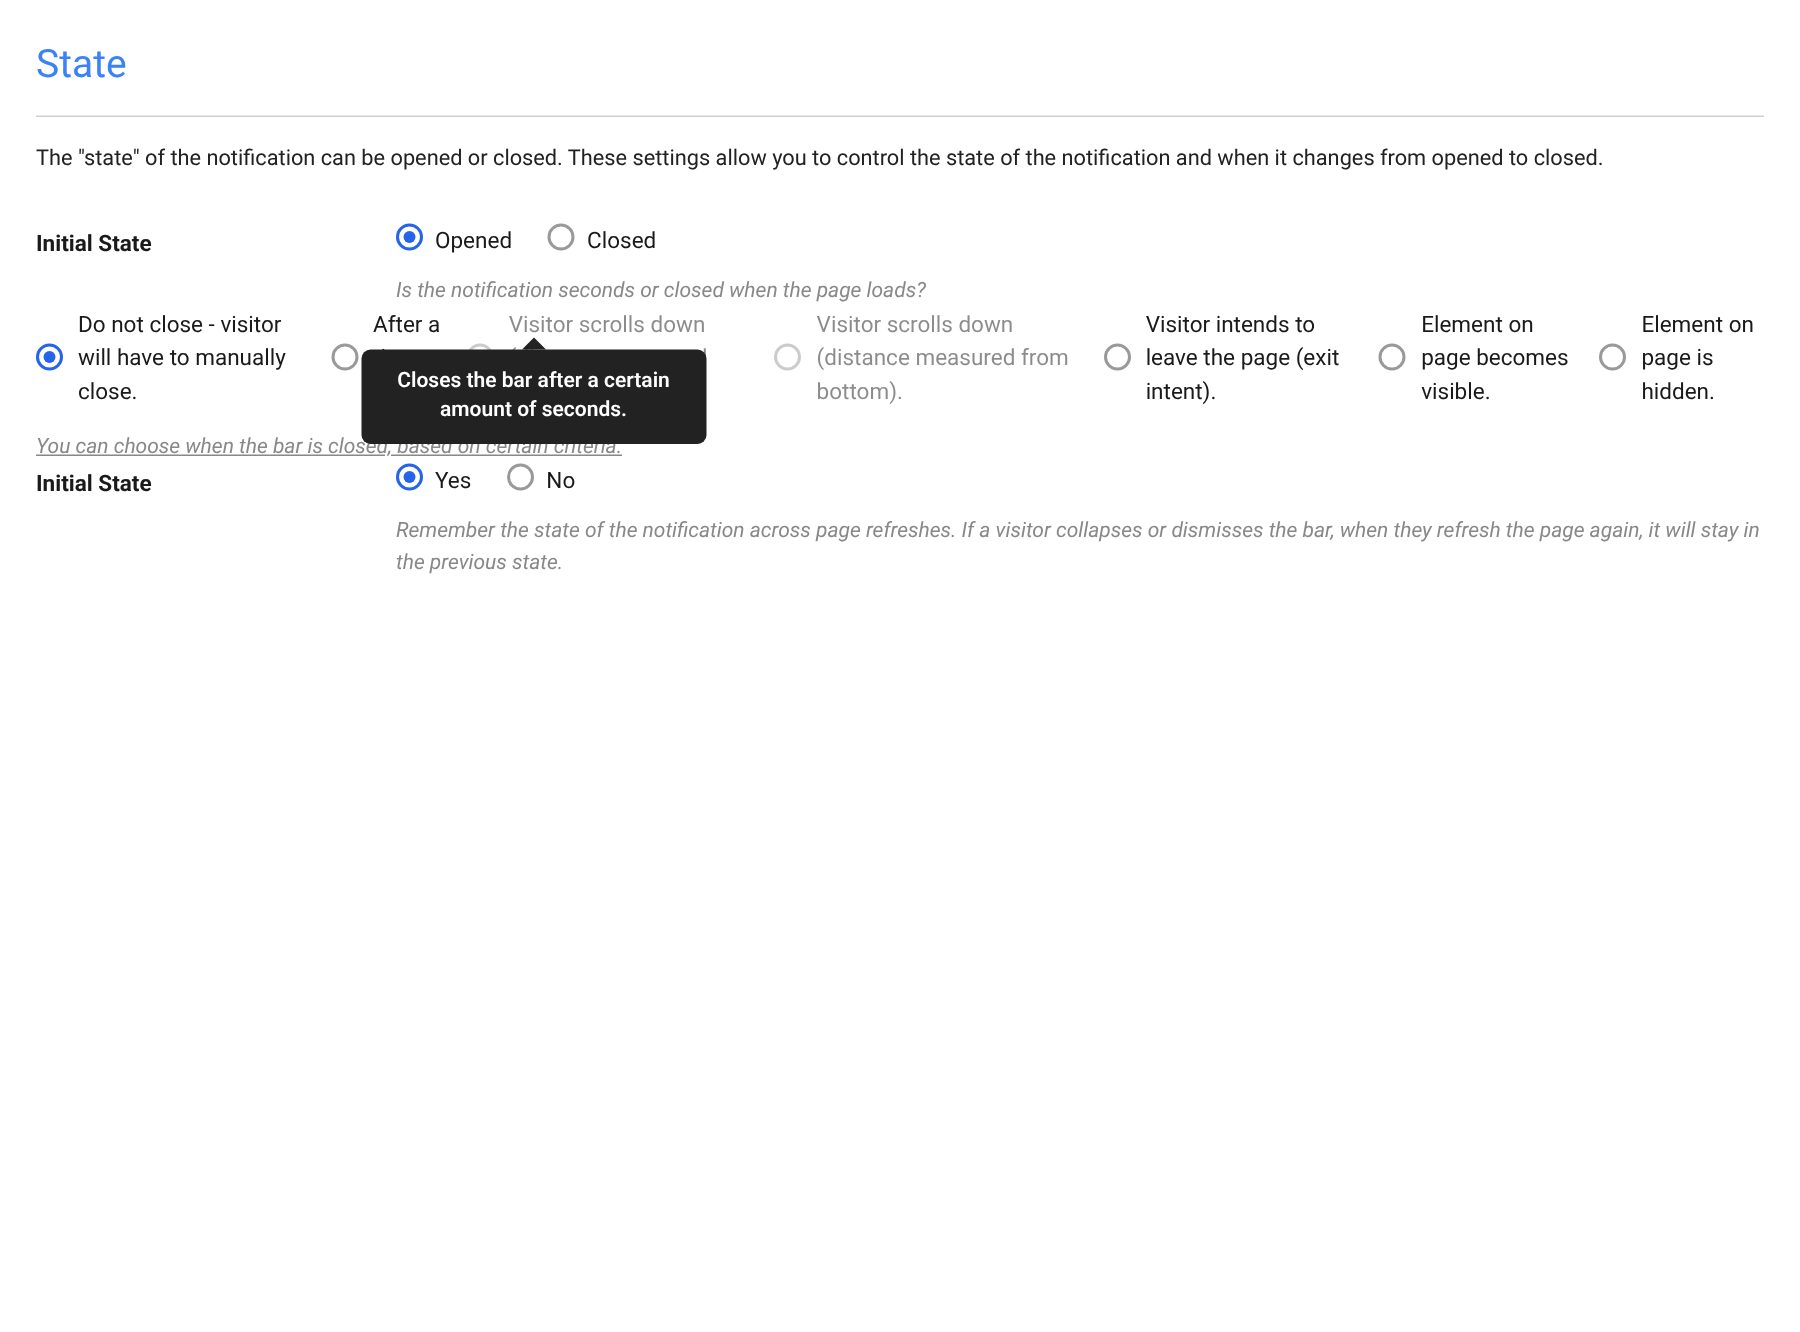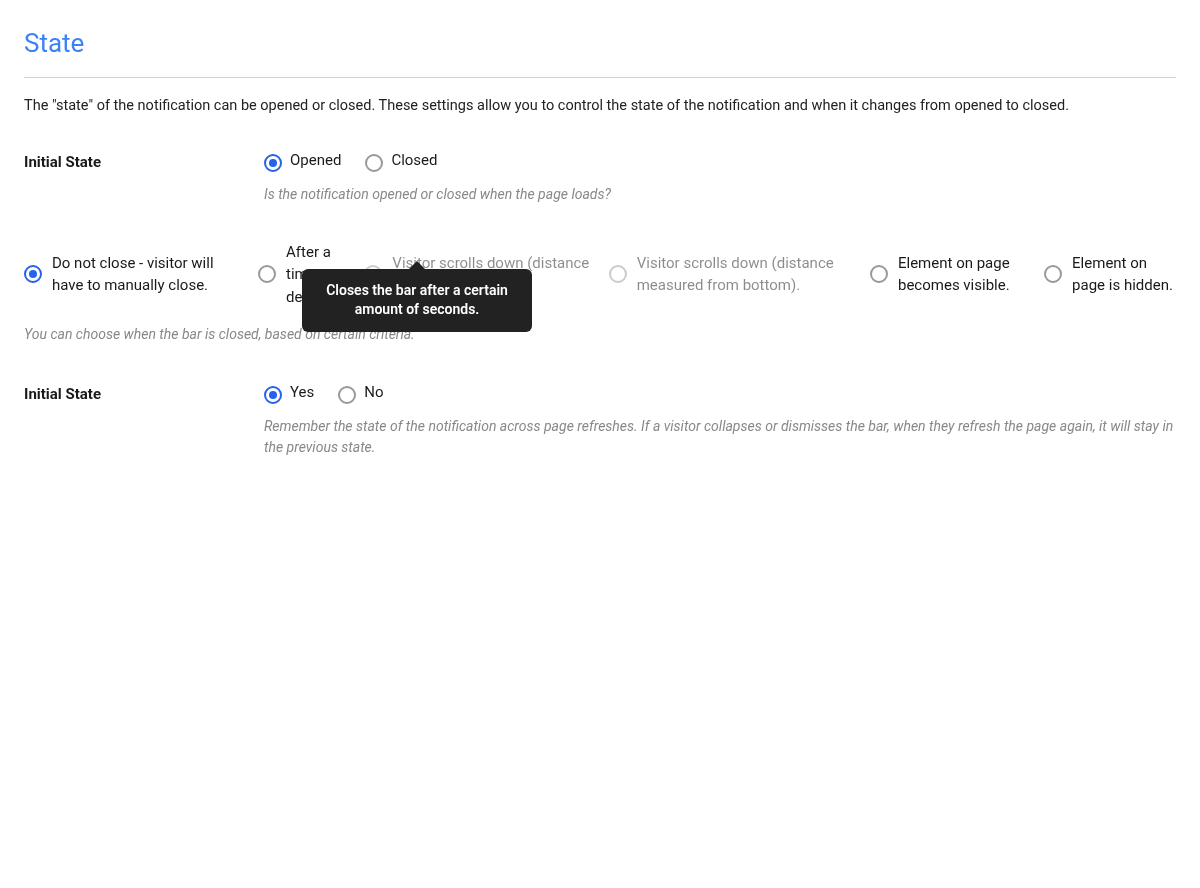--- a/index.html
+++ b/index.html
@@ -36,21 +36,20 @@
       font-size: 14.5px;
       color: #222;
       margin-bottom: 32px;
       max-width: 1100px;
       line-height: 1.6;
     }
 
     .settings-section {
       display: flex;
       flex-direction: column;
-      gap: 36px;
     }
 
     .setting-row {
       display: flex;
       flex-direction: row;
       gap: 0;
     }
 
     .setting-label {
       font-weight: 700;
@@ -70,21 +69,21 @@
 
     .radio-row {
       display: flex;
       flex-direction: row;
       align-items: center;
       gap: 24px;
     }
 
     .radio-option {
       display: flex;
-      align-items: flex-end;
+      align-items: flex-start;
       gap: 8px;
       cursor: pointer;
       font-size: 15px;
     }
 
     .radio-option input[type="radio"] {
       appearance: none;
       -webkit-appearance: none;
       width: 18px;
       height: 18px;
@@ -145,21 +144,20 @@
       color: #fff;
       font-size: 14px;
       font-weight: 600;
       padding: 12px 18px;
       border-radius: 6px;
       width: 230px;
       text-align: center;
       line-height: 1.4;
       z-index: 10;
       pointer-events: none;
-      margin-left: 24px;
     }
 
     .tooltip-box::before {
       content: '';
       position: absolute;
       top: -8px;
       left: 50%;
       transform: translateX(-50%);
       border-width: 0 8px 8px 8px;
       border-style: solid;
@@ -186,21 +184,21 @@
       <div class="radio-row">
         <label class="radio-option">
           <input type="radio" name="initial-state" checked="" style="">
           <span>Opened</span>
         </label>
         <label class="radio-option">
           <input type="radio" name="initial-state" style="">
           <span>Closed</span>
         </label>
       </div>
-      <p class="setting-hint">Is the notification opened or closed when the page loads?</p>
+      <p class="setting-hint">Is the notification seconds or closed when the page loads?</p>
     </div>
   </div>
 
   <div class="setting-row">
     <div class="setting-controls close-when-controls">
       <div class="radio-stack">
 
         <label class="radio-option">
           <input type="radio" name="close-when" checked="" style="">
           <span>Do not close - visitor will have to manually close.</span>
@@ -217,33 +215,37 @@
         <label class="radio-option" style="opacity:0.5">
           <input type="radio" name="close-when" style="">
           <span>Visitor scrolls down (distance measured from top).</span>
         </label>
 
         <label class="radio-option" style="opacity:0.5">
           <input type="radio" name="close-when" style="">
           <span>Visitor scrolls down (distance measured from bottom).</span>
         </label>
 
+        <label class="radio-option">
+          <input type="radio" name="close-when" style="">
+          <span>Visitor intends to leave the page (exit intent).</span>
+        </label>
 
         <label class="radio-option">
           <input type="radio" name="close-when" style="">
           <span>Element on page becomes visible.</span>
         </label>
 
         <label class="radio-option">
           <input type="radio" name="close-when" style="">
           <span>Element on page is hidden.</span>
         </label>
 
       </div>
-      <p class="setting-hint" style="margin-top: 8px;">You can choose when the bar is closed, based on certain criteria.</p>
+      <p class="setting-hint" style="margin-top: 8px; text-decoration: underline;">You can choose when the bar is closed, based on certain criteria.</p>
     </div>
   </div>
 
   <div class="setting-row">
     <div class="setting-label">Initial State</div>
     <div class="setting-controls">
       <div class="radio-row">
         <label class="radio-option">
           <input type="radio" name="remember-state" checked="" style="">
           <span>Yes</span>

